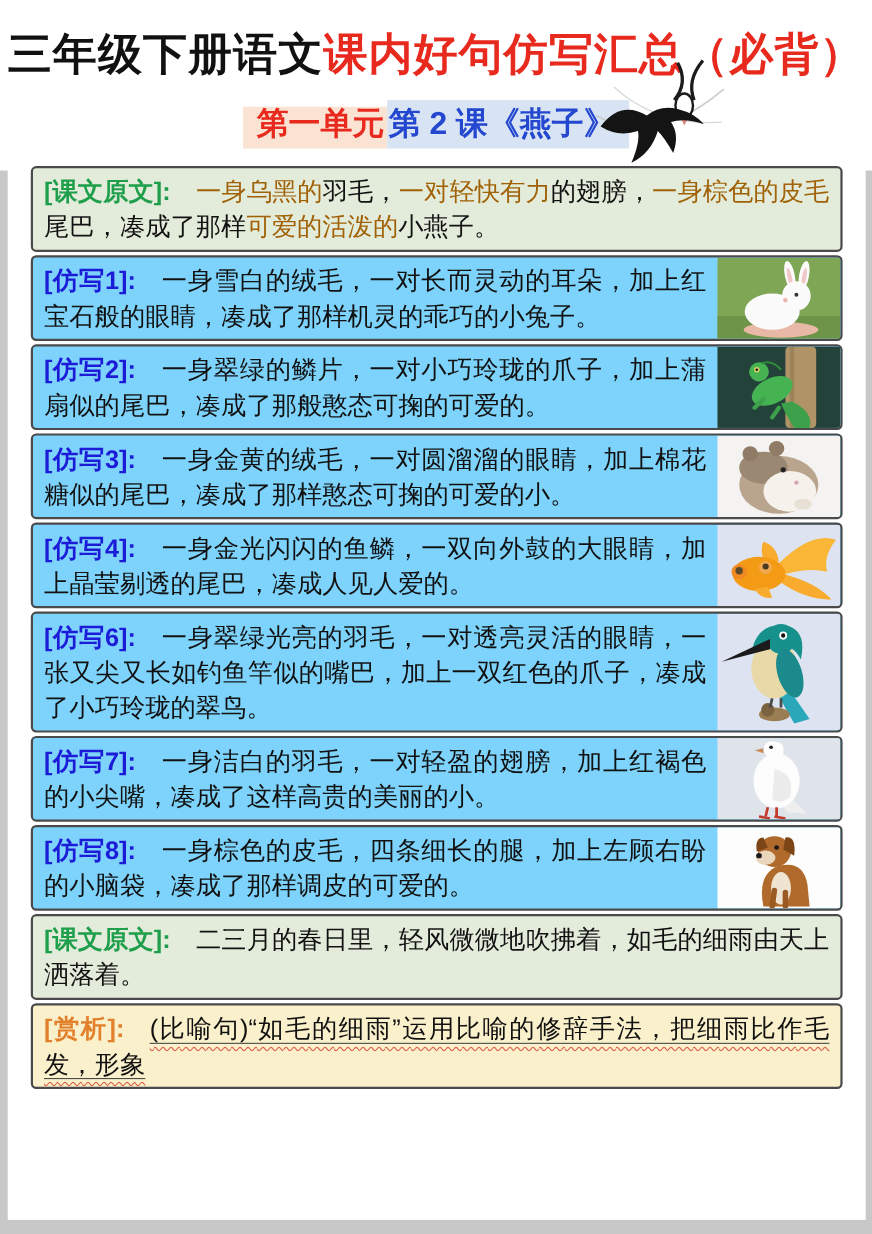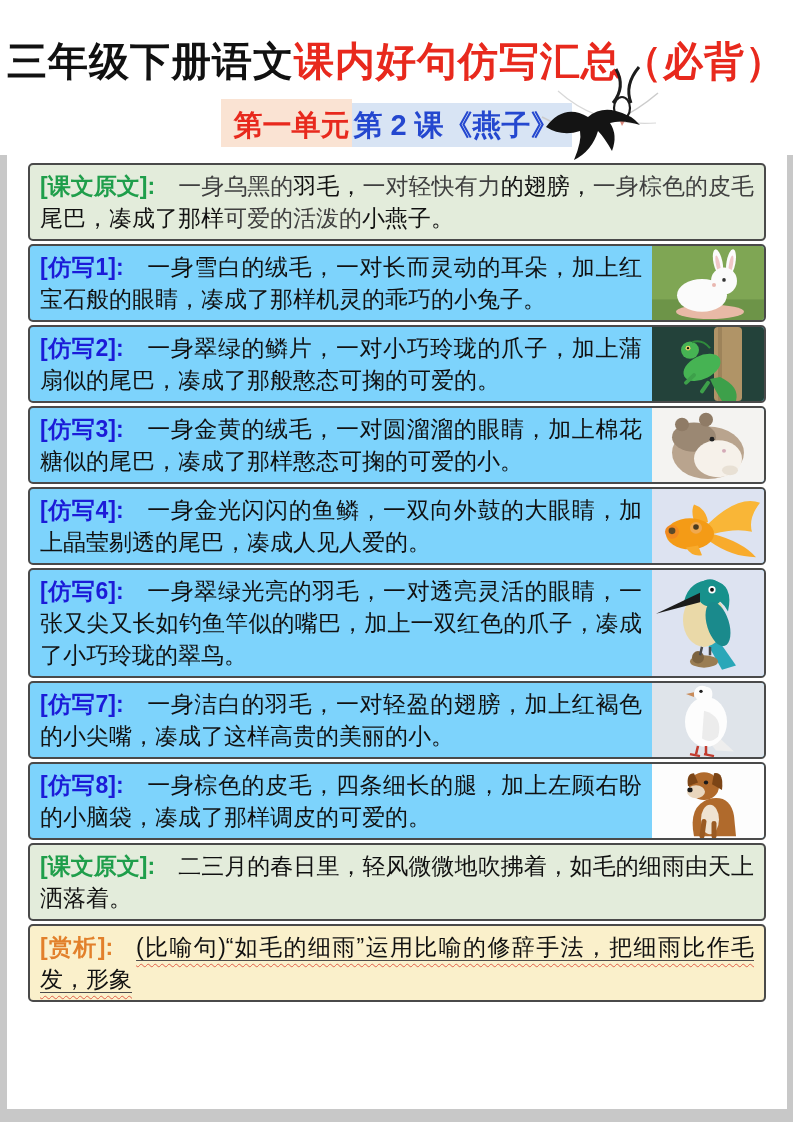--- a/index.html
+++ b/index.html
@@ -11,38 +11,38 @@
     overflow:hidden;
     color:#111;
   }
   .edge { position:absolute; background:#c8c8c8; z-index:0; }
   .edge-left  { left:0; top:155px; bottom:0; width:7px; }
   .edge-right { right:0; top:155px; bottom:0; width:6px; }
   .edge-bottom{ left:0; right:0; bottom:0; height:13px; }
 
   .title {
     text-align:center;
-    padding-top:34px;
+    padding-top:22px;
     font-size:40px;
     font-weight:bold;
     letter-spacing:1px;
     white-space:nowrap;
   }
   .title .t-red { color:#e8291d; }
 
   .subtitle {
     text-align:center;
     margin-top:12px;
     font-size:29px;
     font-weight:bold;
     position:relative;
     height:48px;
     line-height:48px;
   }
-  .chip-unit   { background:#fae3d3; color:#e8291d; padding:10px 3px 6px 12px; }
+  .chip-unit   { background:#fae3d3; color:#e8291d; padding:0 3px 6px 12px; }
   .chip-lesson { background:#d8e4f4; color:#2447cf; padding:6px 12px 6px 1px; }
   .swallows {
     position:absolute; left:536px; top:-36px;
     width:126px; height:100px; pointer-events:none;
   }
 
   .content {
     position:relative;
     margin:14px 27px 0 28px;
     display:flex;
@@ -60,21 +60,21 @@
     background:#fff;
     text-align:justify;
   }
   .box.original  { background:#e3ecdb; }
   .box.analysis  { background:#faf0cb; }
   .box.imitation { background:#7dd3fc; padding-right:122px; min-height:78px; }
   .label { font-weight:bold; margin-right:23px; }
   .label.green  { color:#1f9e4b; }
   .label.orange { color:#e2802b; }
   .label.blue   { color:#1b1bd8; }
-  .seg-red { color:#404040; }
+  .seg-red { color:#a16207; }
   .u { text-decoration:underline; text-decoration-color:#4a4a4a; text-decoration-thickness:1px; text-underline-offset:5px; }
   .w { text-decoration:underline wavy #e0604a; text-decoration-thickness:1px; text-underline-offset:8px; }
 
   .photo {
     position:absolute; top:0; right:0; bottom:0; width:112px;
     border-radius:0 3px 3px 0; overflow:hidden;
   }
   .photo svg { width:100%; height:100%; display:block; }
 </style>
 </head>

